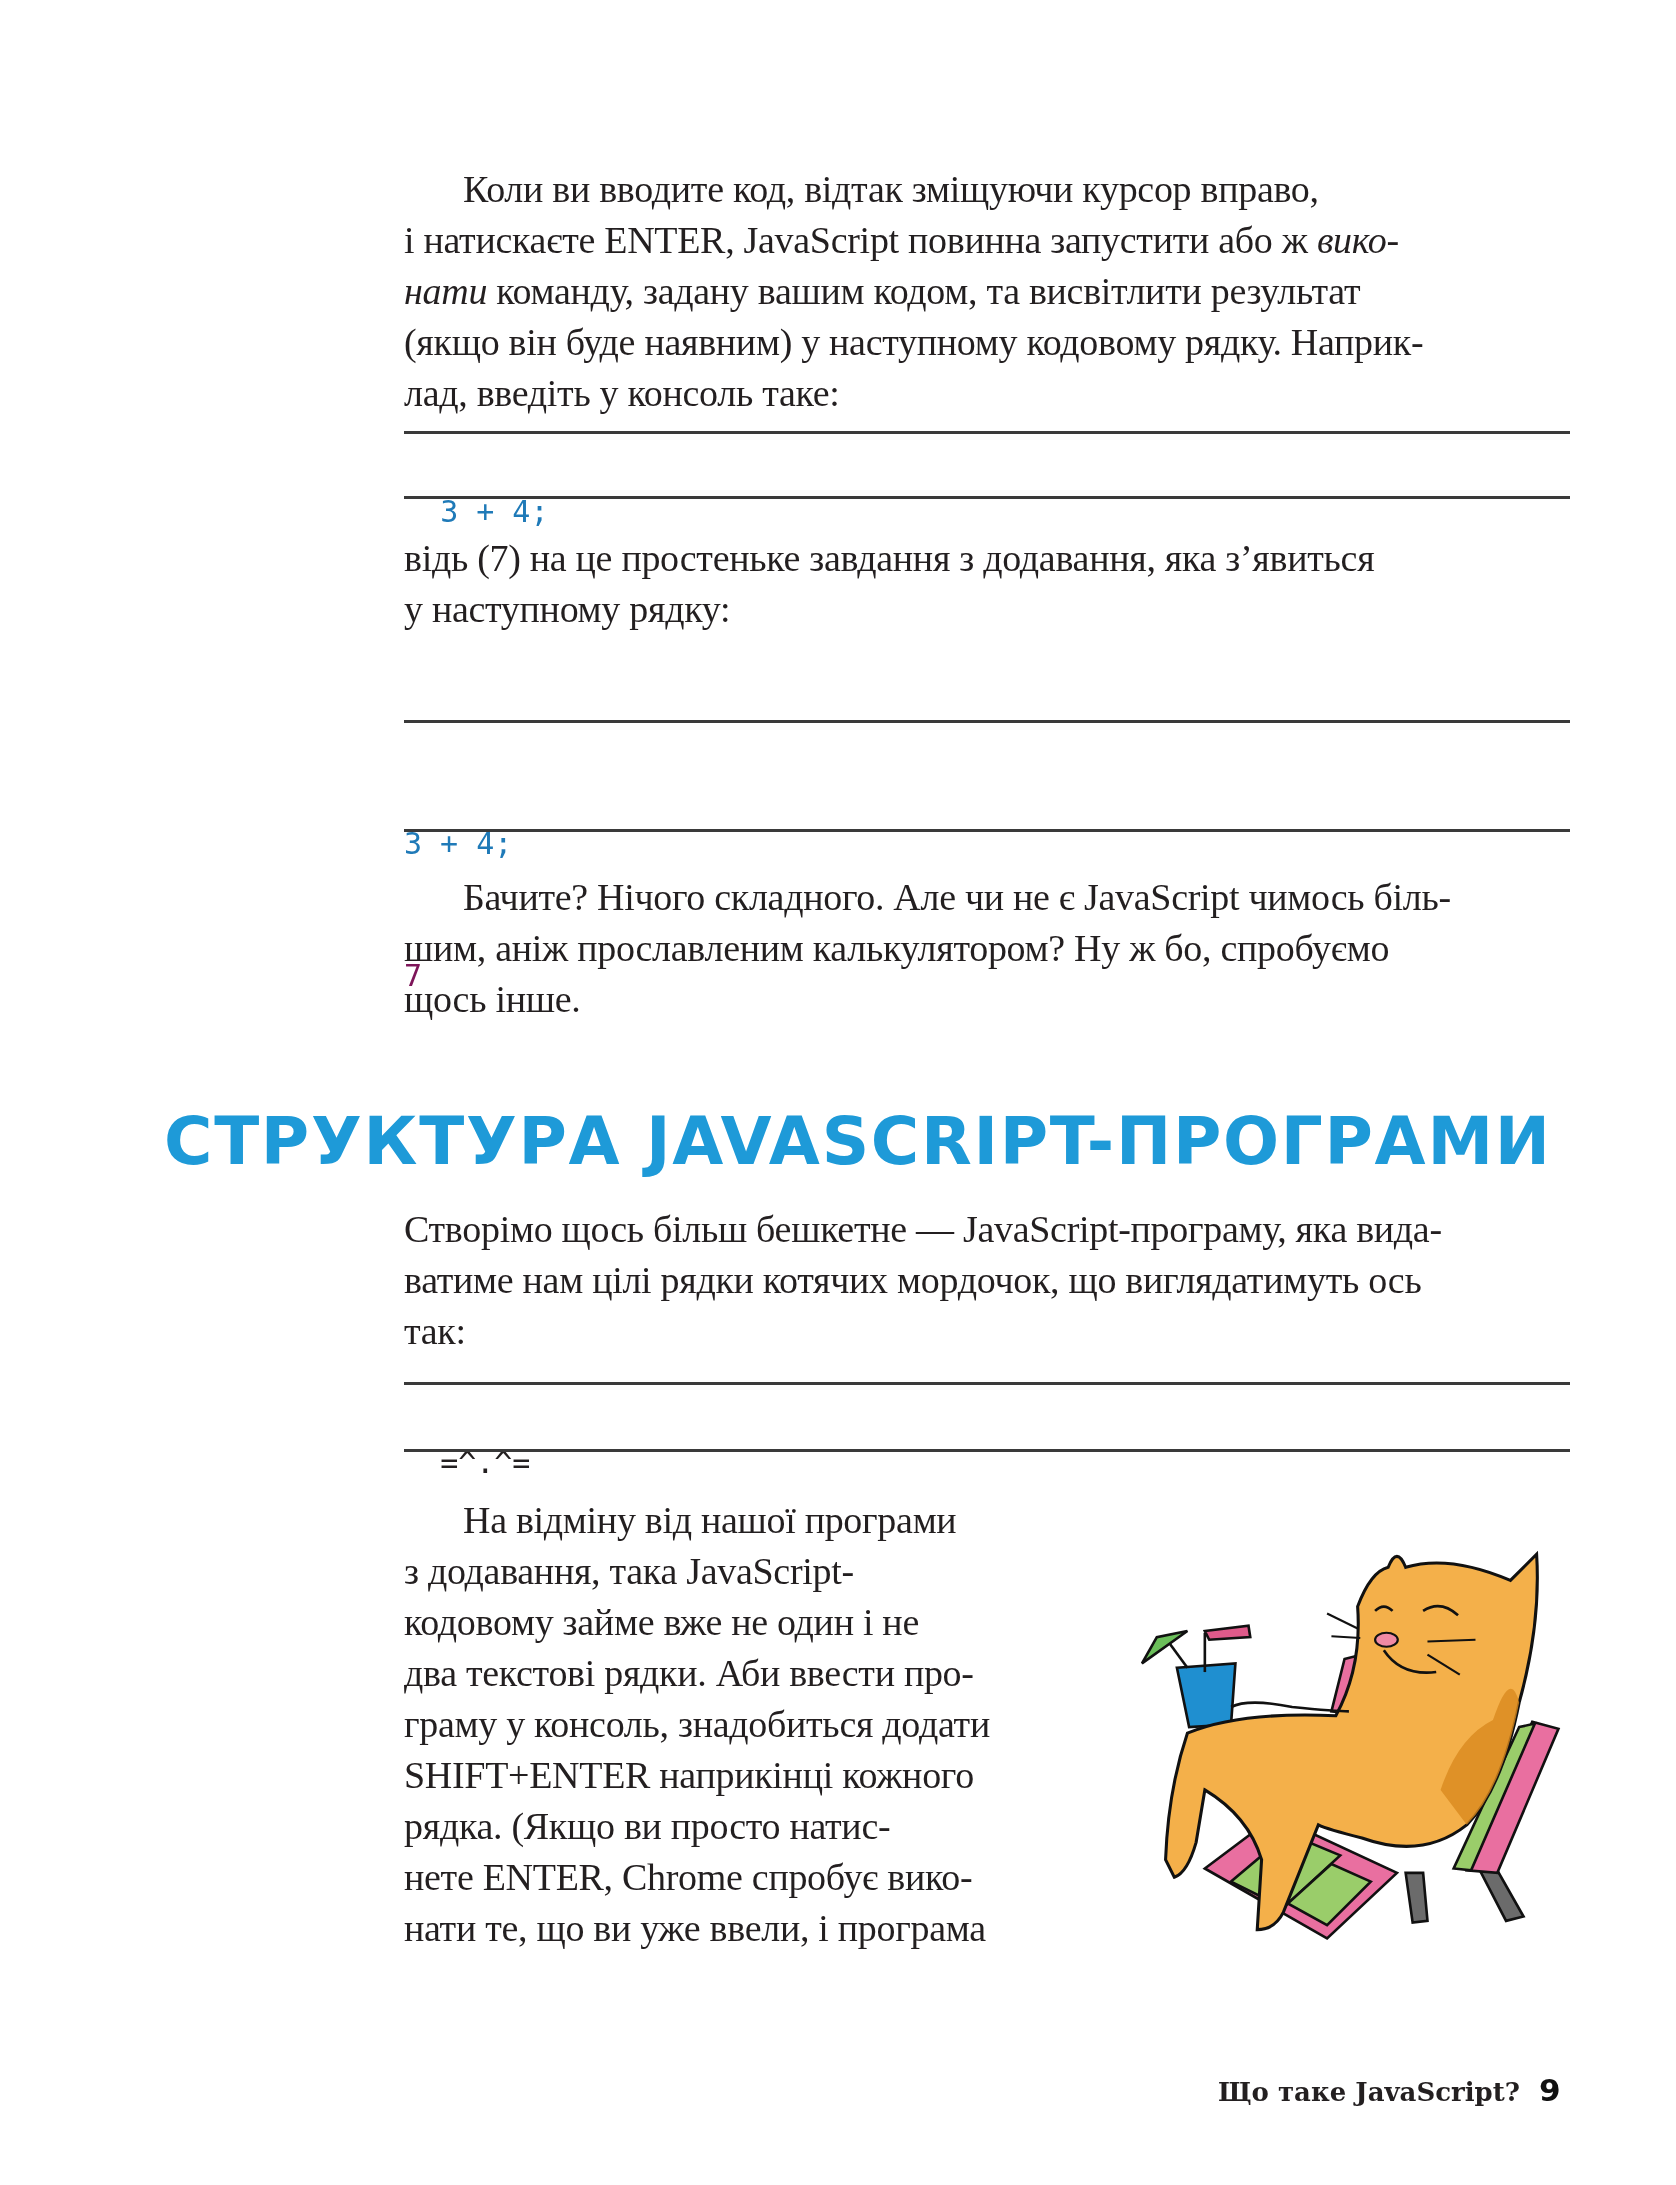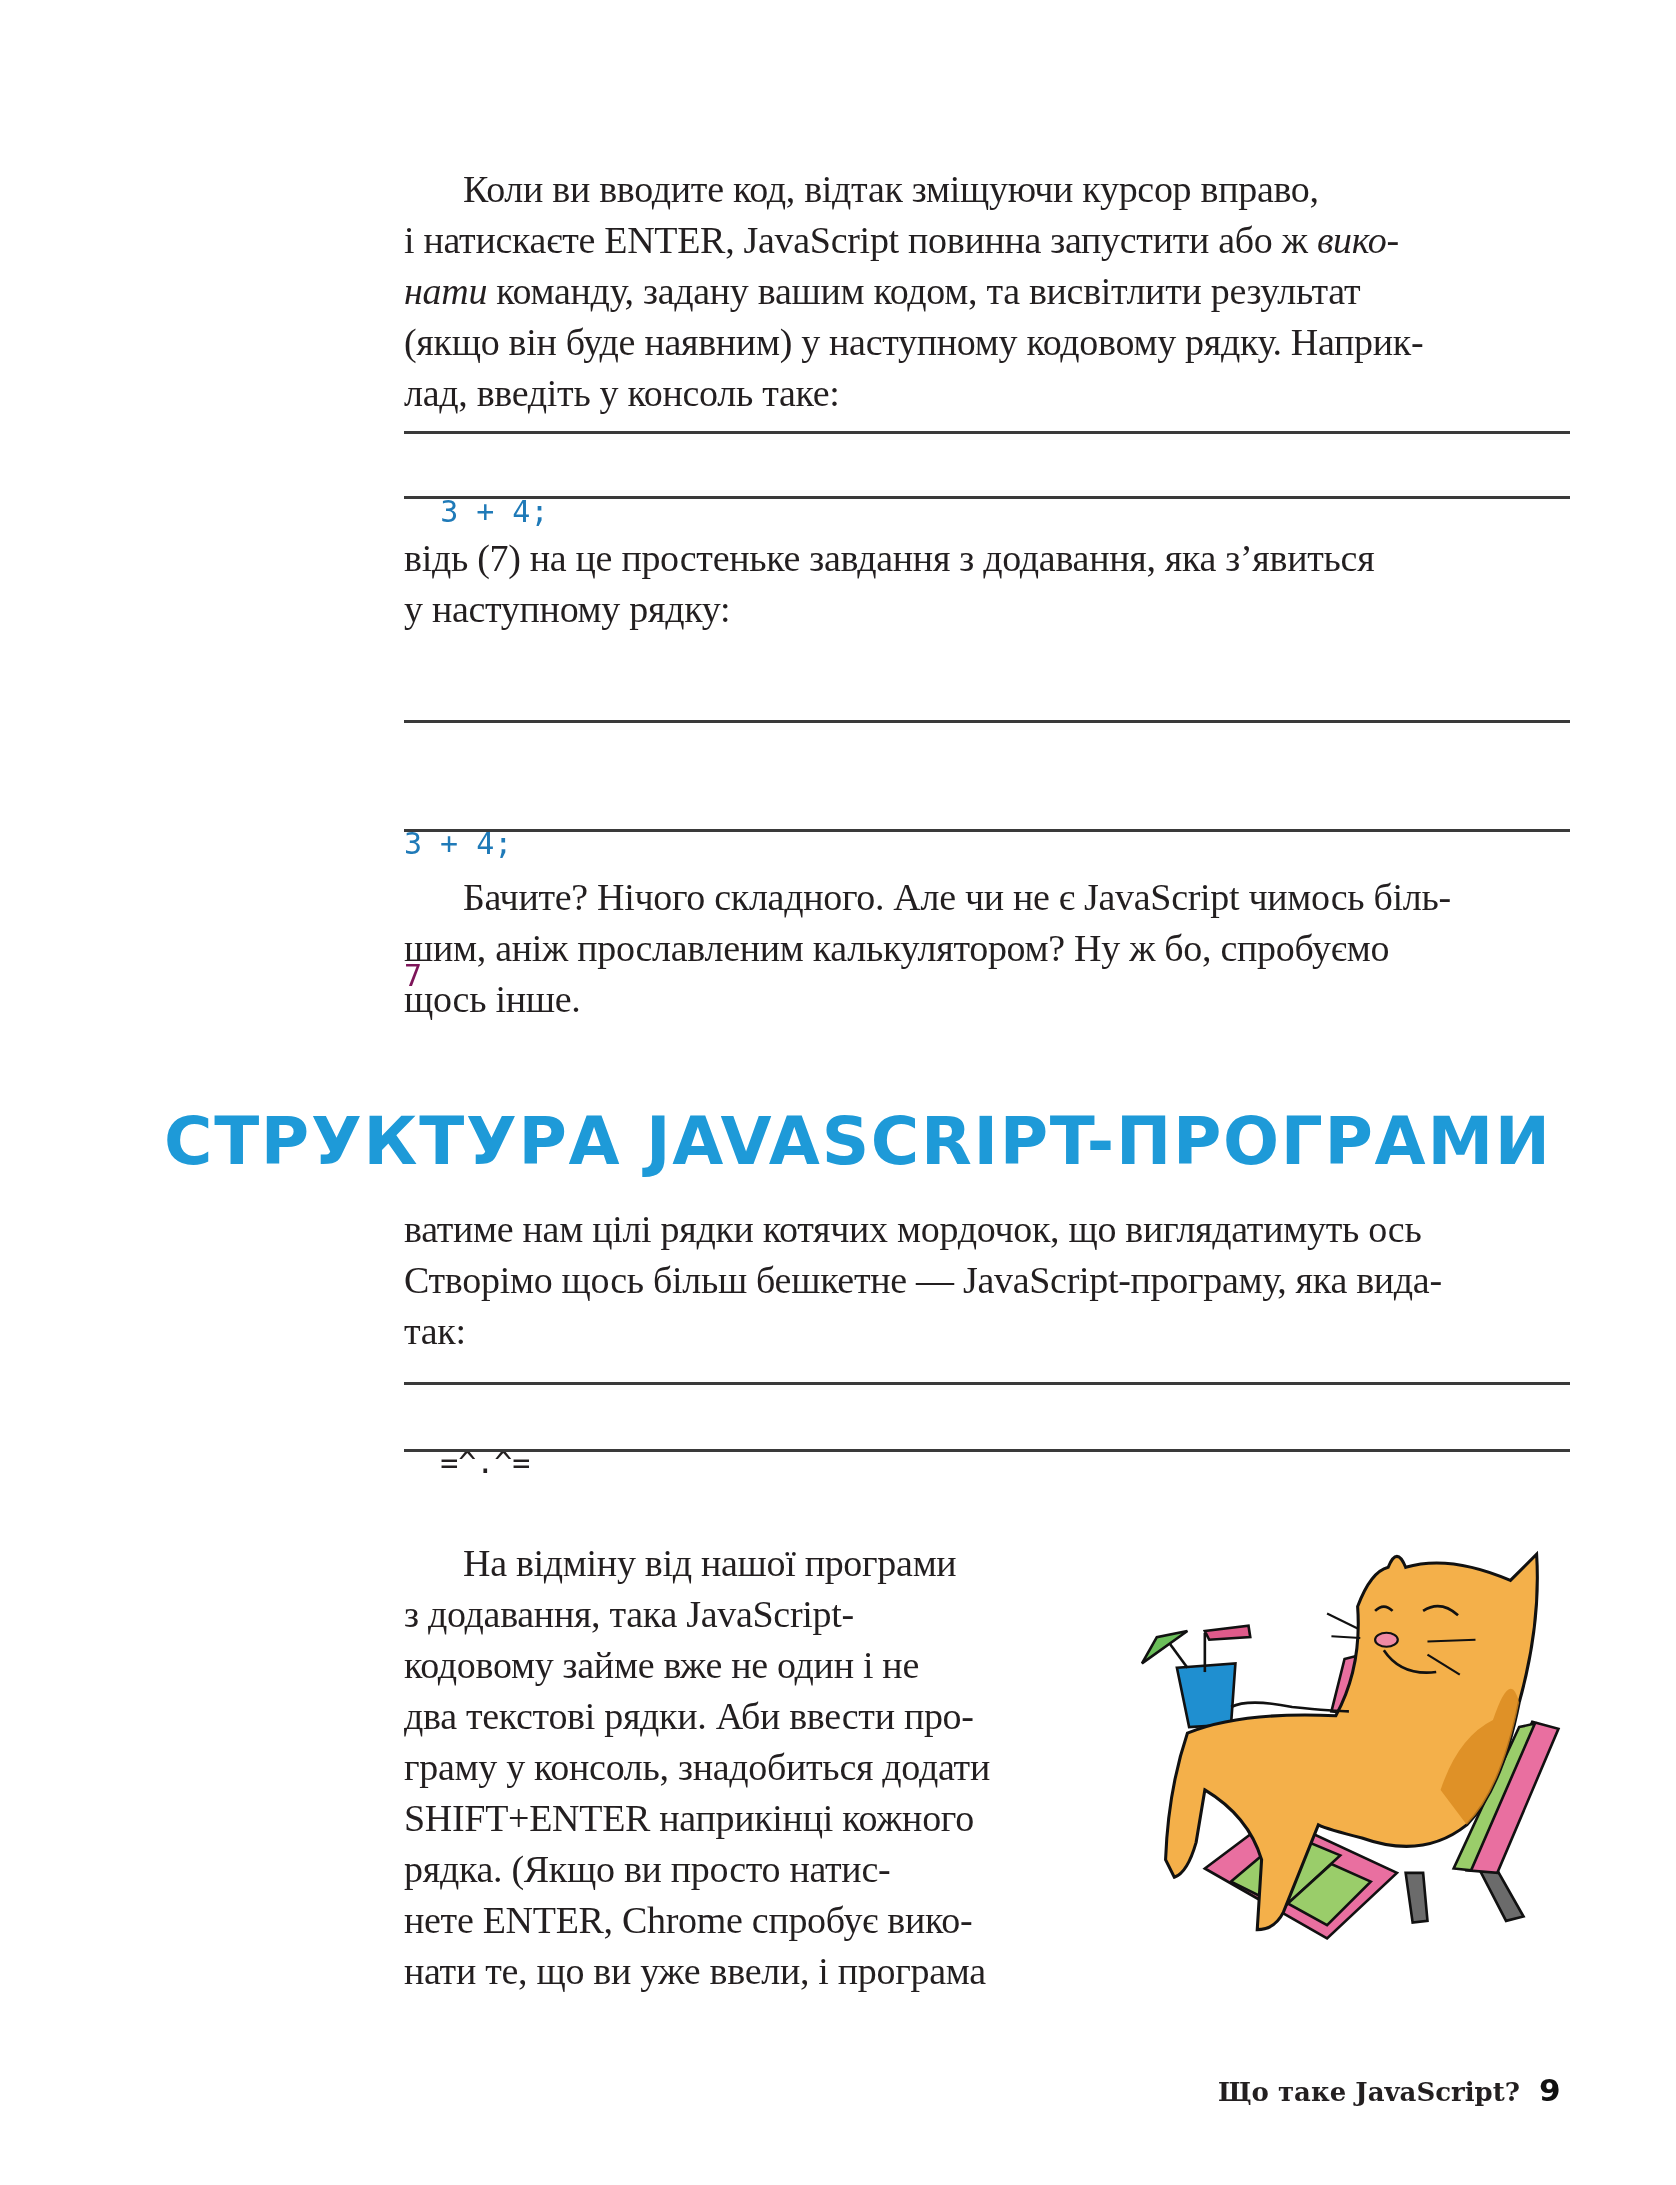--- a/index.html
+++ b/index.html
@@ -72,32 +72,32 @@
 
 <div class="para" style="top:872px;">
   <span class="line indent">Бачите? Нічого складного. Але чи не є JavaScript чимось біль-</span>
   <span class="line">шим, аніж прославленим калькулятором? Ну ж бо, спробуємо</span>
   <span class="line">щось інше.</span>
 </div>
 
 <div class="heading">СТРУКТУРА JAVASCRIPT-ПРОГРАМИ</div>
 
 <div class="para" style="top:1204px;">
+  <span class="line">Створімо щось більш бешкетне — JavaScript-програму, яка вида-</span>
   <span class="line">ватиме нам цілі рядки котячих мордочок, що виглядатимуть ось</span>
-  <span class="line">Створімо щось більш бешкетне — JavaScript-програму, яка вида-</span>
   <span class="line">так:</span>
 </div>
 
 <div class="rule" style="top:1382px;"></div>
 <div class="code" style="top:1397px;">
   <span class="plain">=^.^=</span>
 </div>
 <div class="rule" style="top:1449px;"></div>
 
-<div class="para narrow" style="top:1538px;">
+<div class="para narrow" style="top:1495px;">
   <span class="line indent">На відміну від нашої програми</span>
   <span class="line">з додавання, така JavaScript-</span>
   <span class="line">кодовому займе вже не один і не</span>
   <span class="line">два текстові рядки. Аби ввести про-</span>
   <span class="line">граму у консоль, знадобиться додати</span>
   <span class="line">SHIFT+ENTER наприкінці кожного</span>
   <span class="line">рядка. (Якщо ви просто натис-</span>
   <span class="line">нете ENTER, Chrome спробує вико-</span>
   <span class="line">нати те, що ви уже ввели, і програма</span>
 </div>

